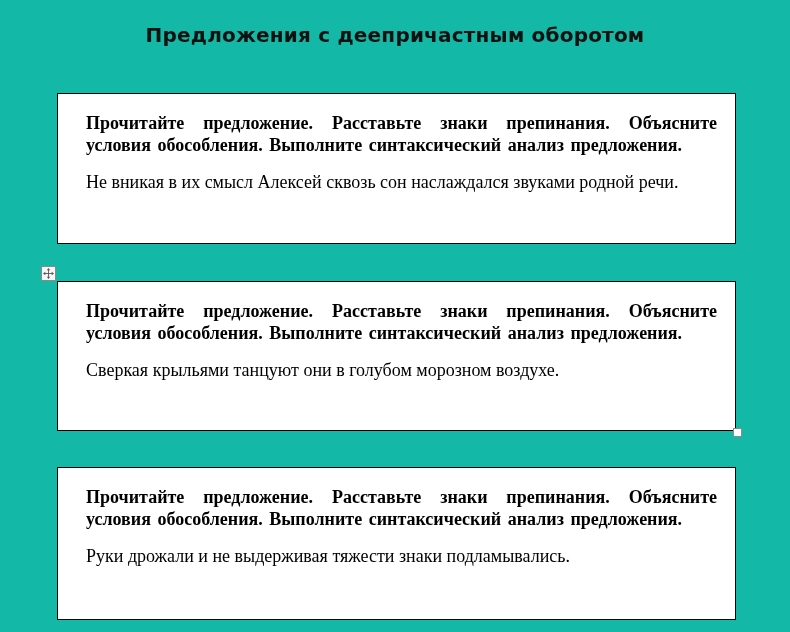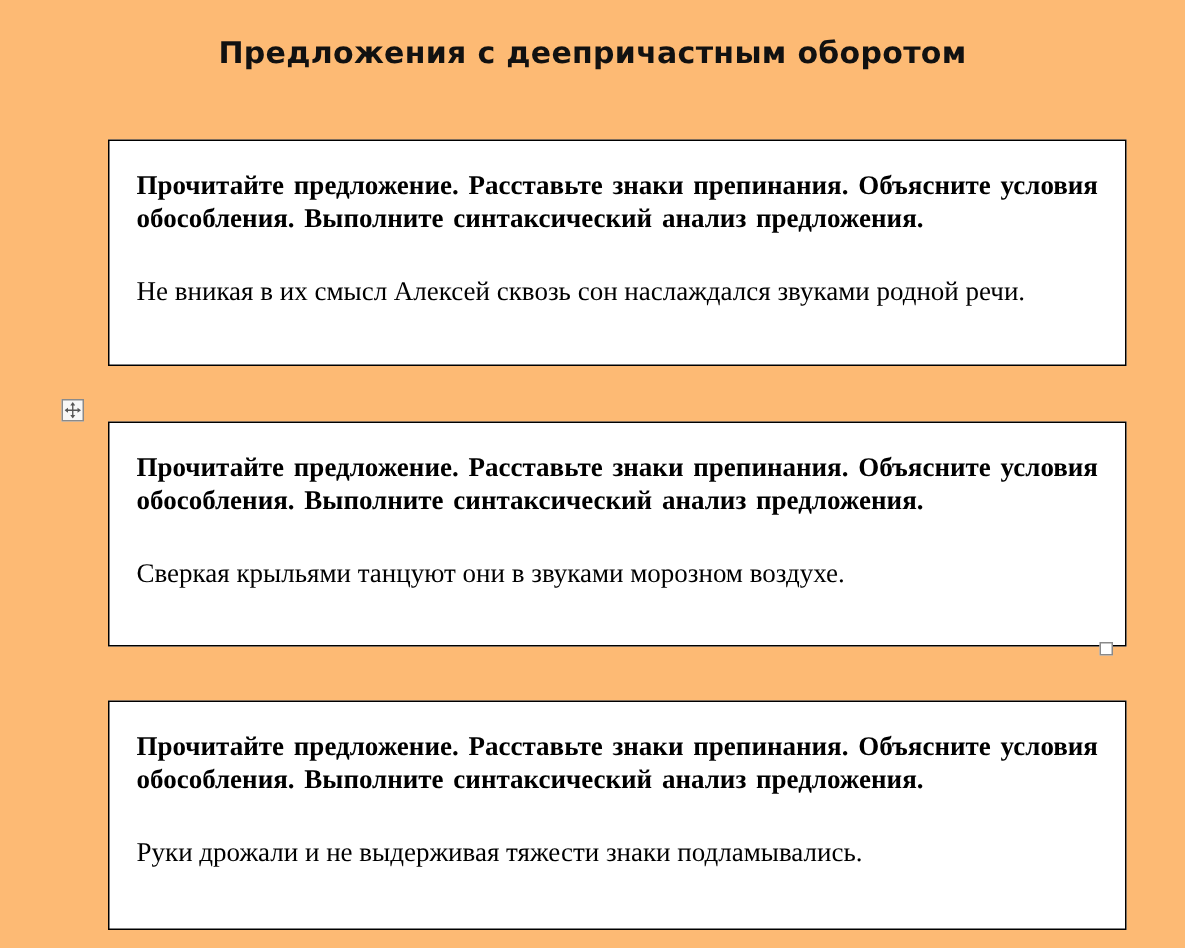--- a/index.html
+++ b/index.html
@@ -1,57 +1,57 @@
 <!DOCTYPE html>
 <html><head>
 <meta charset="utf-8">
 <style>
   * { margin: 0; padding: 0; box-sizing: border-box; }
   html, body { background: #ffffff; }
   .page {
     position: relative;
     width: 790px;
     height: 632px;
-    background: #fdba74;
+    background: #14b8a6;
     font-family: "Liberation Serif", serif;
     color: #000000;
     overflow: hidden;
   }
   .doc-title {
     position: absolute;
     left: 0; top: 21px;
     width: 790px;
     text-align: center;
     font-family: "DejaVu Sans", "Liberation Sans", sans-serif;
     font-weight: bold;
     font-size: 20px;
     line-height: 28px;
     color: #111111;
     letter-spacing: 0.2px;
   }
   .card {
     position: absolute;
-    left: 72px;
+    left: 57px;
     width: 679px;
     border: 1.5px solid #000000;
     background: #ffffff;
-    padding: 18px 18px 0 18px;
+    padding: 18px 18px 0 28px;
   }
   .card-1 { top: 93px;  height: 151px; }
   .card-2 { top: 281px; height: 150px; }
   .card-3 { top: 467px; height: 153px; }
   .instruction {
     font-weight: bold;
     font-size: 18px;
     line-height: 22px;
     text-align: justify;
     word-spacing: 2px;
   }
   .sentence {
-    margin-top: 27px;
+    margin-top: 15px;
     font-size: 18px;
     line-height: 22px;
     text-align: left;
   }
   .move-handle {
     position: absolute;
     left: 41px; top: 266px;
     width: 15px; height: 15px;
     border: 1px solid #8a8a8a;
     background: #f7f7f7;
@@ -91,21 +91,21 @@
           <path d="M8 16 L10.4 12.6 L5.6 12.6 Z" stroke="none"></path>
           <path d="M0 8 L3.4 5.6 L3.4 10.4 Z" stroke="none"></path>
           <path d="M16 8 L12.6 5.6 L12.6 10.4 Z" stroke="none"></path>
         </g>
       </svg>
     </span>
   </div>
 
   <div class="card card-2">
     <p class="instruction">Прочитайте предложение. Расставьте знаки препинания. Объясните условия обособления. Выполните синтаксический анализ предложения.</p>
-    <p class="sentence">Сверкая крыльями танцуют они в звуками морозном воздухе.</p>
+    <p class="sentence">Сверкая крыльями танцуют они в голубом морозном воздухе.</p>
   </div>
 
   <div class="resize-handle"></div>
 
   <div class="card card-3">
     <p class="instruction">Прочитайте предложение. Расставьте знаки препинания. Объясните условия обособления. Выполните синтаксический анализ предложения.</p>
     <p class="sentence">Руки дрожали и не выдерживая тяжести знаки подламывались.</p>
   </div>
 
 </div>

